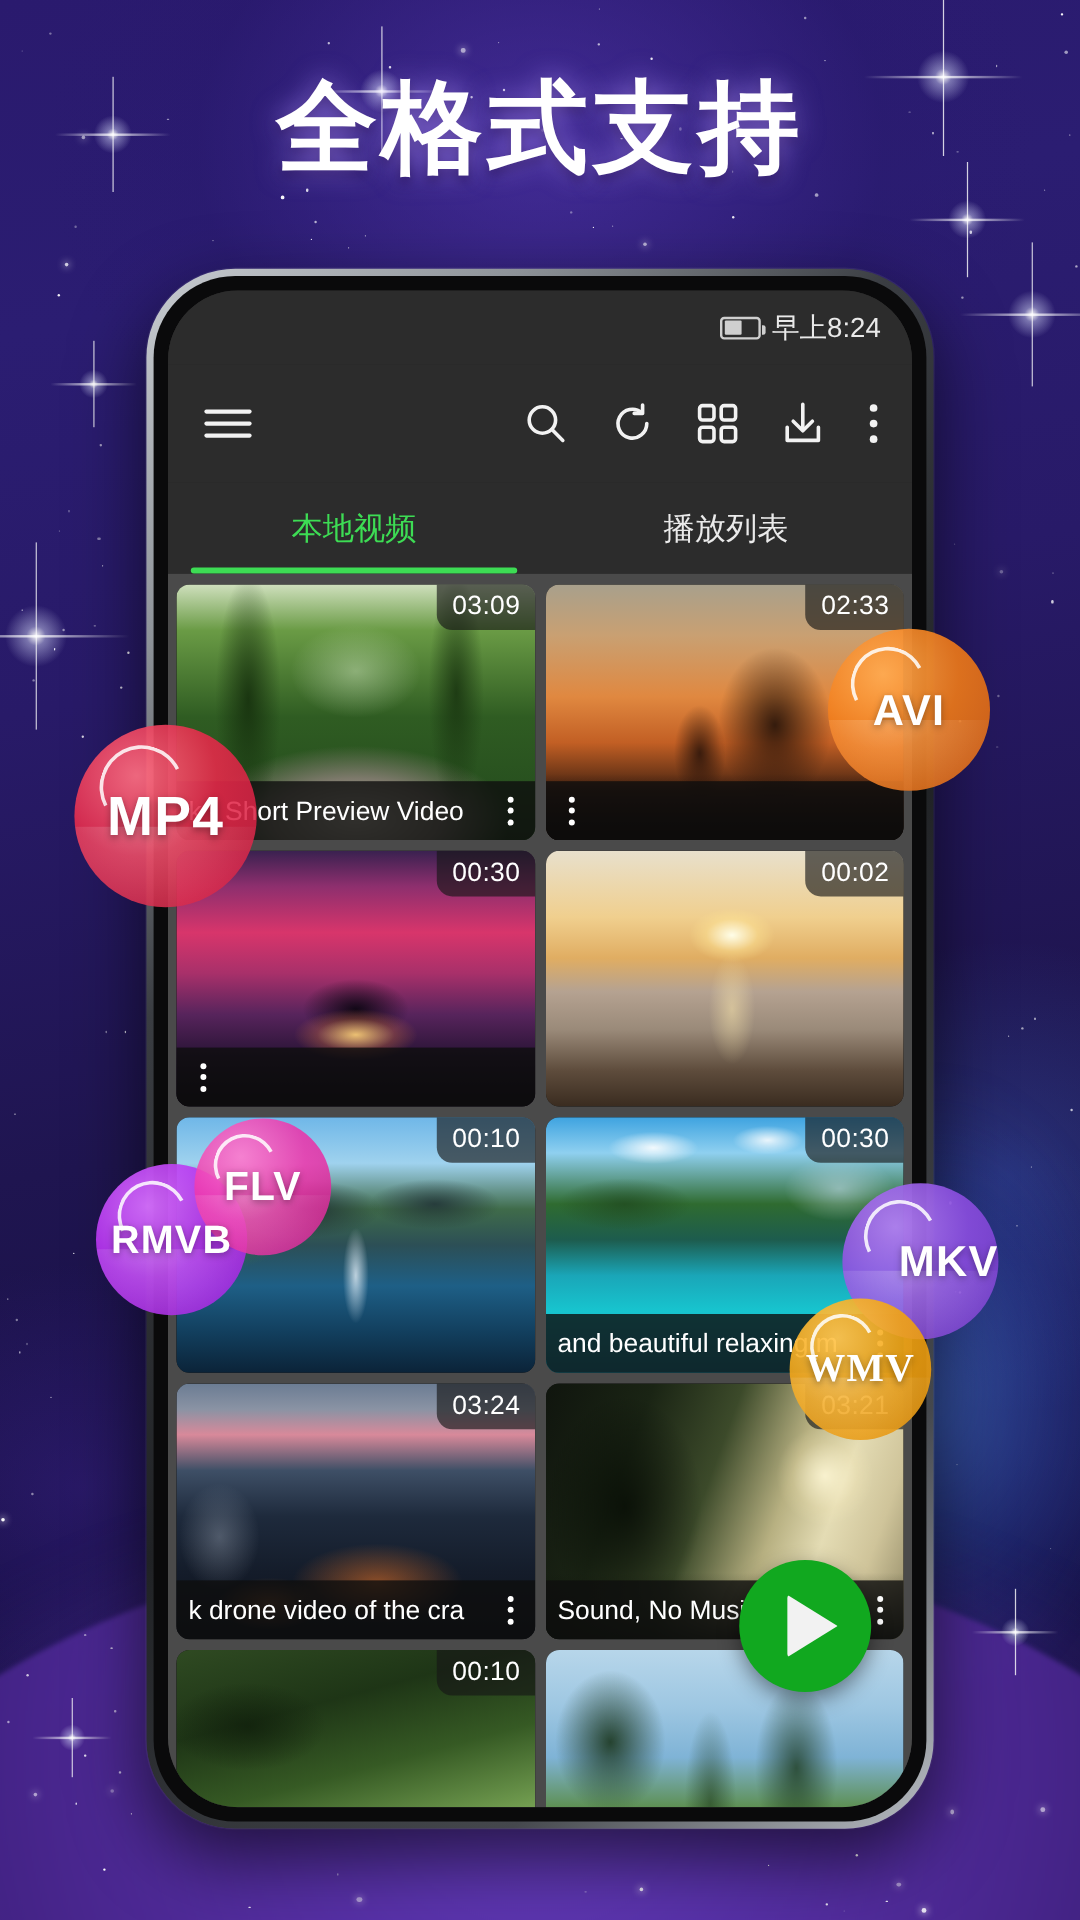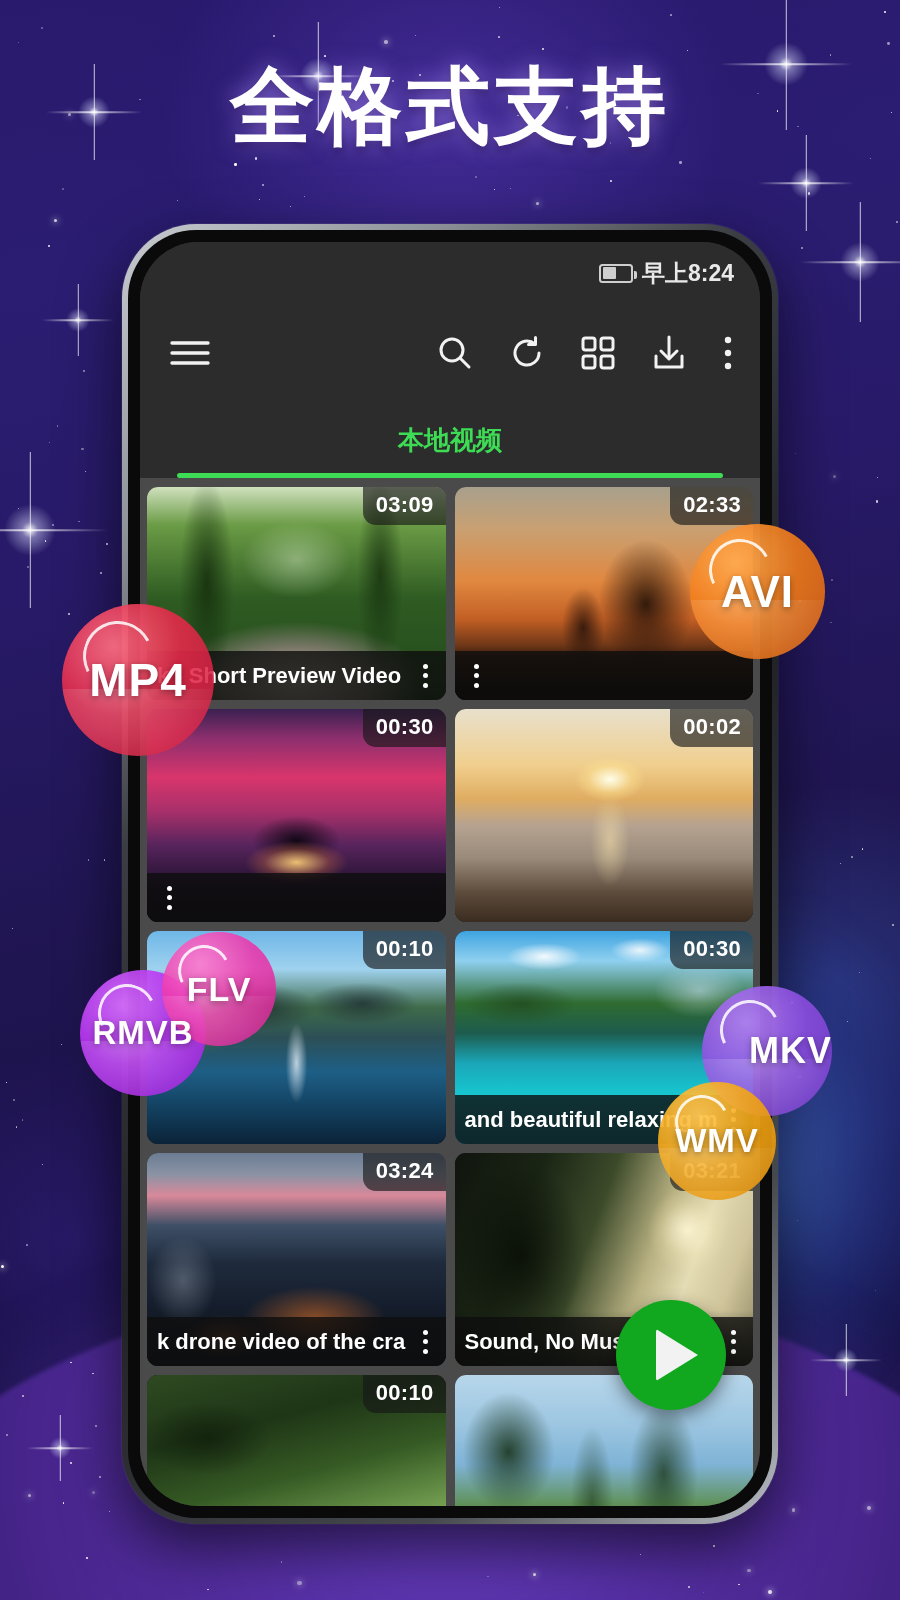--- a/index.html
+++ b/index.html
@@ -63,21 +63,21 @@
   
   #phone {
     position:absolute; left:122px; top:224px; width:656px; height:1300px;
     border-radius:74px;
     background:linear-gradient(135deg,#c9cdd2 0%, #8d9298 16%, #3a3d42 32%, #202225 55%, #45484d 82%, #b9bec4 100%);
     padding:6px;
     box-shadow:0 24px 60px rgba(0,0,0,0.62), 0 0 0 1px rgba(255,255,255,0.08);
     overflow:hidden;
   }
   #phone-inner {
-    width:100%; height:100%; border-radius:68px; background:#0a0a0b; padding:12px;font-weight:bold;
+    width:100%; height:100%; border-radius:68px; background:#0a0a0b; padding:12px;
   }
   #screen {
     width:100%; height:100%; border-radius:58px; overflow:hidden;
     background:#2b2b2b; position:relative;
   }
   #btn-vol {
     position:absolute; left:116px; top:398px; width:8px; height:104px;
     border-radius:4px; background:linear-gradient(180deg,#6a6e74,#2e3135);
   }
 
@@ -390,20 +390,23 @@
                 <circle cx="6" cy="31" r="3.2"></circle>
           </g>
             </svg>
         </div>
       </div>
 
       <div id="tabs">
         <div class="tab active">
           <span>本地视频</span>
         </div>
+        <div class="tab">
+          <span>播放列表</span>
+        </div>
       </div>
 
       <div id="grid">
 
         <div class="card">
           <div class="thumb" style="background:
             radial-gradient(ellipse 60% 40% at 50% 92%, #b9b3a4 0%, #7e7a6c 40%, rgba(0,0,0,0) 72%),
             linear-gradient(180deg,#cfe0bd 0%,#6a9b45 18%,#2f5c22 52%,#28511f 78%,#1d3d18 100%);"></div>
           <div class="thumb" style="background:
             radial-gradient(ellipse 13% 70% at 20% 45%, rgba(20,45,12,0.85) 0%, rgba(0,0,0,0) 70%),
@@ -558,21 +561,21 @@
   </div>
 </div>
 
 <div class="bubble" style="left:62px; top:604px; width:152px; height:152px; font-size:46px;
             background:radial-gradient(circle at 34% 28%, rgba(255,110,130,0.92) 0%, rgba(232,41,74,0.88) 45%, rgba(200,26,62,0.86) 100%);">
   <div class="arc"></div>
   <div class="sheen"></div>
   <span>MP4</span>
 </div>
 
-<div class="bubble" style="left:690px; top:524px; width:135px; height:135px; font-size:44px;
+<div class="bubble" style="left:690px; top:524px; width:135px; height:135px; font-size:36px;
             background:radial-gradient(circle at 34% 28%, rgba(255,170,80,0.94) 0%, rgba(240,122,24,0.9) 48%, rgba(216,96,14,0.88) 100%);">
   <div class="arc"></div>
   <div class="sheen"></div>
   <span>AVI</span>
 </div>
 
 <div class="bubble" style="left:80px; top:970px; width:126px; height:126px; font-size:33px;
             background:radial-gradient(circle at 34% 28%, rgba(214,110,255,0.94) 0%, rgba(180,46,240,0.9) 48%, rgba(152,28,214,0.88) 100%);">
   <div class="arc"></div>
   <div class="sheen"></div>
@@ -587,17 +590,17 @@
 </div>
 
 <div class="bubble" style="left:702px; top:986px; width:130px; height:130px; font-size:36px;
             background:radial-gradient(circle at 34% 28%, rgba(178,128,244,0.95) 0%, rgba(139,77,224,0.9) 48%, rgba(114,56,198,0.88) 100%);justify-content:flex-end;">
   <div class="arc"></div>
   <div class="sheen"></div>
   <span>MKV</span>
 </div>
 
 <div class="bubble" style="left:658px; top:1082px; width:118px; height:118px; font-size:33px;
-            background:radial-gradient(circle at 34% 28%, rgba(255,198,80,0.95) 0%, rgba(242,164,19,0.9) 48%, rgba(222,140,8,0.9) 100%);">
+            background:radial-gradient(circle at 34% 28%, rgba(255,198,80,0.95) 0%, rgba(242,164,19,0.9) 48%, rgba(222,140,8,0.9) 100%);font-family:Liberation Serif, serif;">
   <div class="arc"></div>
   <div class="sheen"></div>
   <span>WMV</span>
 </div>
 
 </body></html>

